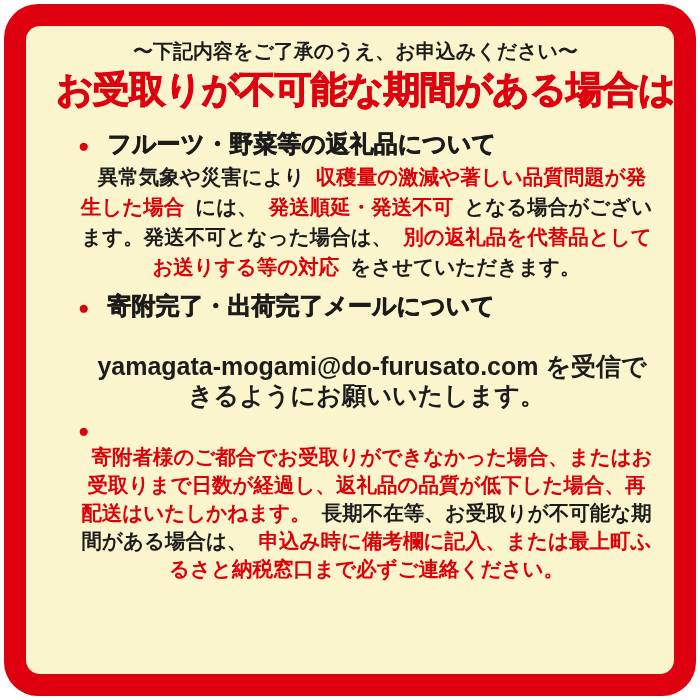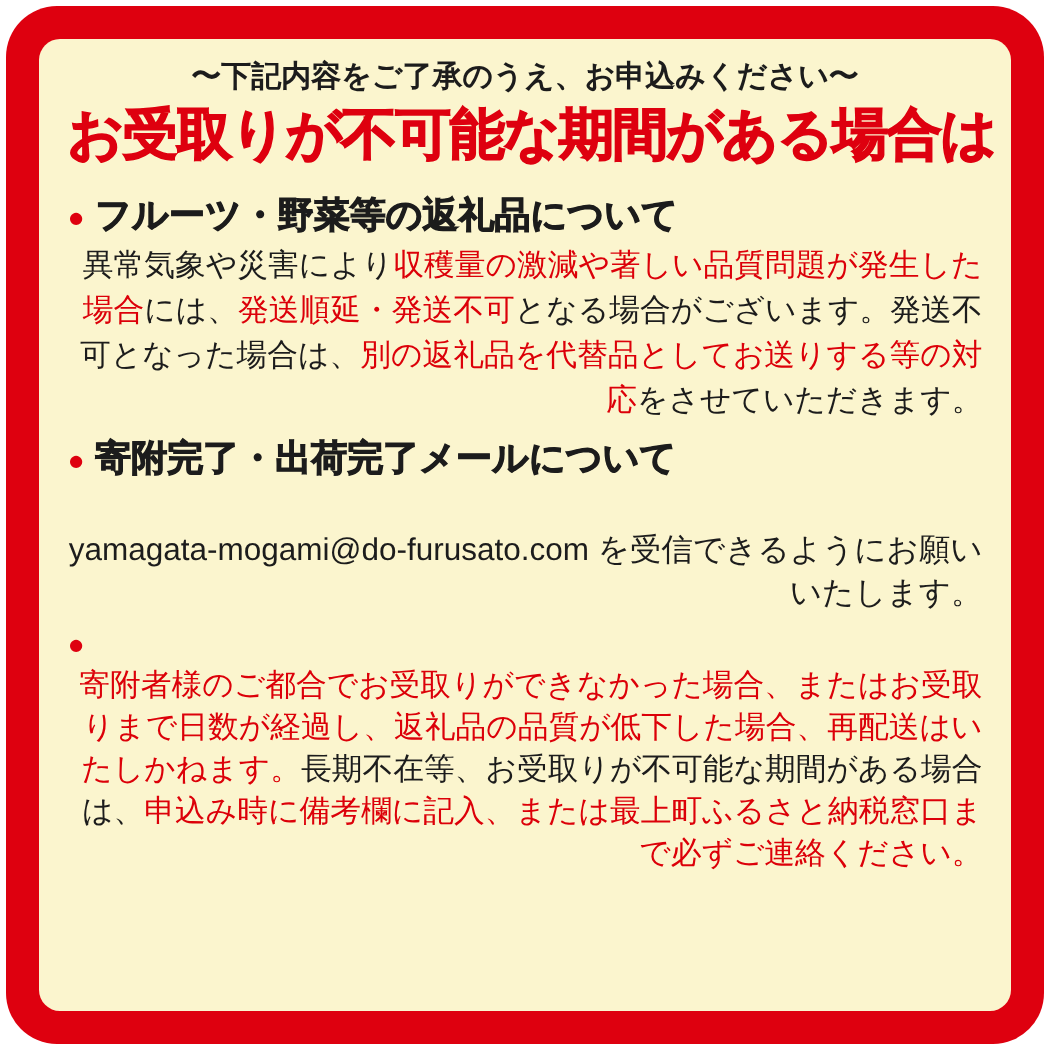--- a/index.html
+++ b/index.html
@@ -2,21 +2,21 @@
 <html style="--page-bg: #ffffff; --red: #de000f; --text-red: #dc0009; --cream: #fbf5ce; --black: #1c1c1c;"><head>
 <meta charset="utf-8">
 <style>
   :root{
     --page-bg:#ffffff;
     --red:#de000f;
     --text-red:#dc0009;
     --cream:#fbf5ce;
     --black:#1c1c1c;
   }
-  *{box-sizing:border-box;}
+  *{box-sizing:border-box;padding-left:11px;}
   html,body{margin:0;padding:0;}
   body{
     width:700px;height:700px;background:var(--page-bg);
     font-family:"Liberation Sans","DejaVu Sans",sans-serif;
   }
   .card{position:relative;width:700px;height:700px;background:var(--page-bg);overflow:hidden;}
   .frame{position:absolute;inset:4px;border-radius:34px;background:var(--red);}
   .panel{
     position:absolute;inset:26px;border-radius:14px;background:var(--cream);
     padding:8px 19px 10px;display:flex;flex-direction:column;overflow:hidden;
@@ -35,24 +35,24 @@
     display:flex;align-items:center;gap:7px;
     font-size:24px;line-height:28px;font-weight:900;color:var(--black);
     -webkit-text-stroke:0.7px var(--black);
     margin:4px 0 4px;
   }
   .bullet{
     color:var(--red);-webkit-text-stroke:0;font-size:19px;line-height:1;
     transform:translateY(1px);
   }
   .body p{
-    margin:0;font-size:20.5px;line-height:30px;font-weight:400;color:var(--black);
-    text-align:right;
+    margin:0;font-size:20.5px;line-height:30px;font-weight:700;color:var(--black);
+    text-align:center;
   }
-  .body p.tight{font-size:21px;line-height:29px;margin-top:32px;}
+  .body p.tight{font-size:25px;line-height:29px;margin-top:32px;}
   .section.s3 .body p{line-height:28px;}
   .run-red{color:var(--text-red);}
   .run-black{color:var(--black);}
 </style>
 </head>
 <body>
 
 <div class="card">
   <div class="frame"></div>
   <div class="panel">

